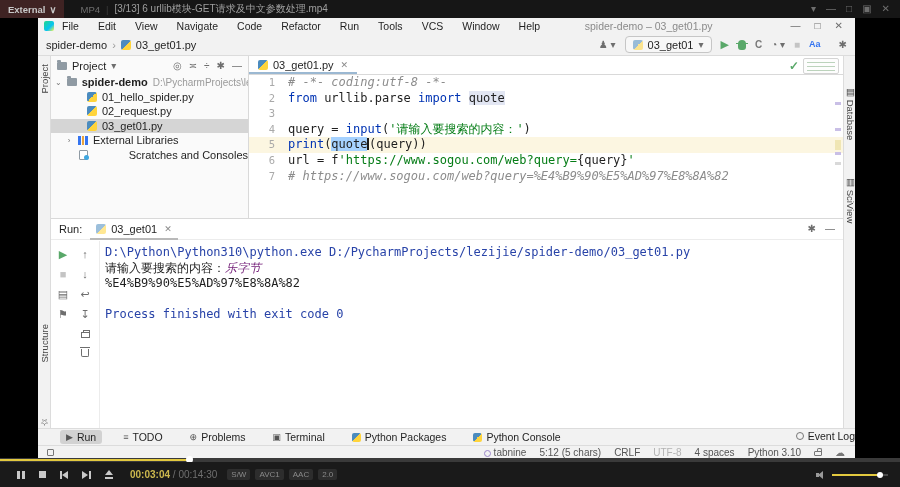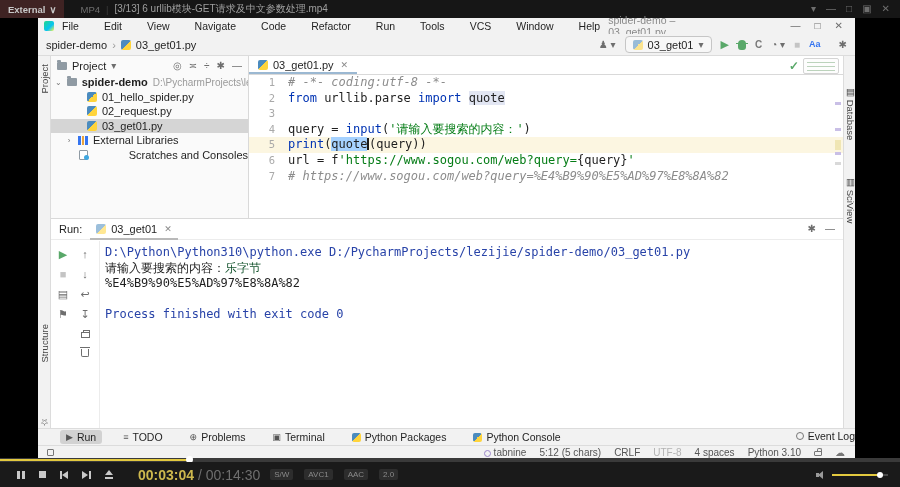--- a/index.html
+++ b/index.html
@@ -20,36 +20,36 @@
   .ppb{width:14px;height:12px;position:relative;margin-right:8px;cursor:pointer}
   .pb-pause::before,.pb-pause::after{content:"";position:absolute;top:2px;width:3px;height:8px;background:#c9c9c9}
   .pb-pause::before{left:3px}.pb-pause::after{left:8px}
   .pb-stop::before{content:"";position:absolute;left:3px;top:2px;width:7px;height:7px;background:#c9c9c9}
   .tri-r{width:0;height:0;border-left:6px solid #c9c9c9;border-top:4px solid transparent;border-bottom:4px solid transparent;position:absolute;top:2px}
   .tri-l{width:0;height:0;border-right:6px solid #c9c9c9;border-top:4px solid transparent;border-bottom:4px solid transparent;position:absolute;top:2px}
   .pb-prev .tri-l{left:4px}.pb-prev::before{content:"";position:absolute;left:2px;top:2px;width:2px;height:8px;background:#c9c9c9}
   .pb-next .tri-r{left:2px}.pb-next::before{content:"";position:absolute;left:9px;top:2px;width:2px;height:8px;background:#c9c9c9}
   .pb-eject::before{content:"";position:absolute;left:3px;top:1px;width:0;height:0;border-bottom:5px solid #c9c9c9;border-left:4px solid transparent;border-right:4px solid transparent}
   .pb-eject::after{content:"";position:absolute;left:3px;top:8px;width:8px;height:2px;background:#c9c9c9}
-  .pp-time{font-size:14px;color:#cdb84e;margin-left:14px;font-weight:bold}
+  .pp-time{font-size:10px;color:#cdb84e;margin-left:6px;font-weight:bold}
   .pp-time .sep,.pp-time .total{color:#6f6f6f;font-weight:normal}
-  .pp-badges{display:flex;gap:11px;margin-left:10px}
+  .pp-badges{display:flex;gap:5px;margin-left:10px}
   .pp-badge{background:#2d2d2d;color:#8a8a8a;font-size:8px;padding:1px 4px;border-radius:2px}
   .pp-volwrap{margin-left:auto;display:flex;align-items:center;gap:6px;padding-right:12px}
   .spk{width:10px;height:10px;position:relative}
   .spk::before{content:"";position:absolute;left:0;top:3px;width:3px;height:4px;background:#9a9a9a}
   .spk::after{content:"";position:absolute;left:2px;top:1px;border-right:5px solid #9a9a9a;border-top:4px solid transparent;border-bottom:4px solid transparent}
   .vol-track{width:56px;height:2px;background:#4a4a4a;position:relative}
   .vol-fill{position:absolute;left:0;top:0;height:2px;background:#e3c93f}
   .vol-dot{position:absolute;top:-2px;width:6px;height:6px;border-radius:50%;background:#fff}
   
   .ide{position:absolute;left:38px;top:18px;width:817px;height:440px;background:#f2f2f2;font-size:11px;color:#1f1f1f}
   .ide-titlebar{position:absolute;left:0;top:0;width:817px;height:16px;display:flex;align-items:center;background:#f2f2f2;padding:0 6px;gap:8px}
   .pc-logo{width:10px;height:10px;border-radius:2px;background:linear-gradient(135deg,#21d789 0%,#07c3f2 60%,#fcf84a 100%);flex:0 0 auto}
-  .menu{display:flex;gap:25px;font-size:10.5px;color:#1f1f1f}
+  .menu{display:flex;gap:19px;font-size:10.5px;color:#1f1f1f}
   .mi{cursor:default}
   .ide-title{margin-left:auto;color:#8a8a8a;font-size:10.5px}
   .ide-win{display:flex;gap:14px;margin-left:70px;padding-right:6px;color:#555;font-size:9px}
   
   .toolbar{position:absolute;left:0;top:16px;width:817px;height:22px;background:#f2f2f2;border-bottom:1px solid #dcdcdc;display:flex;align-items:center;padding:0 8px}
   .crumbs{display:flex;align-items:center;gap:5px;font-size:11px}
   .crumb-sep{color:#9a9a9a}
   .pyicon{width:10px;height:10px;border-radius:2px;background:linear-gradient(135deg,#4b8bbe 50%,#ffd43b 50%);display:inline-block;flex:0 0 auto}
   .tb-right{margin-left:auto;display:flex;align-items:center;gap:9px}
   .gi{color:#6e6e6e;font-size:10px;line-height:1;cursor:pointer}
@@ -111,21 +111,21 @@
   .run-head{height:21px;display:flex;align-items:center;gap:8px;padding:0 8px;border-bottom:1px solid #ececec;font-size:11px}
   .rtab{display:flex;align-items:center;gap:5px;height:21px;padding:0 6px;position:relative;cursor:pointer}
   .rtab::after{content:"";position:absolute;left:0;bottom:0;width:100%;height:2px;background:#b9b9b9}
   .run-head .hicons{margin-left:auto;display:flex;gap:9px}
   .riconcol{position:absolute;width:16px;display:flex;flex-direction:column;gap:9px;align-items:center}
   .riconcol .gi{font-size:11px}
   .rsep{position:absolute;left:48px;top:22px;bottom:0;width:1px;background:#ececec}
   .console{position:absolute;left:54px;top:26px;right:4px;bottom:0;font-family:"DejaVu Sans Mono","Liberation Mono",monospace;font-size:12px;line-height:15.5px;white-space:pre;cursor:text}
   .k-path{color:#2843a8}
   .k-out{color:#1f1f1f}
-  .k-in{color:#14532d;}
+  .k-in{color:#701a75;font-style:italic}
   .k-sys{color:#2843a8}
   .printer{width:9px;height:6px;border:1px solid #6e6e6e;position:relative;margin-top:3px}
   .printer::before{content:"";position:absolute;left:1px;top:-3px;width:5px;height:2px;border:1px solid #6e6e6e;border-bottom:none}
   .trash{width:8px;height:8px;border:1px solid #6e6e6e;border-top:none;border-radius:0 0 2px 2px;position:relative;margin-top:2px}
   .trash::before{content:"";position:absolute;left:-2px;top:-2px;width:10px;height:1px;background:#6e6e6e}
   
   .btabs{position:absolute;left:0;top:410px;width:817px;height:17px;background:#f2f2f2;border-top:1px solid #dcdcdc;display:flex;align-items:center;gap:15px;padding-left:22px;font-size:10.5px}
   .btab{display:flex;align-items:center;gap:4px;padding:1px 6px;border-radius:3px;cursor:pointer;color:#1f1f1f}
   .btab.active{background:#d2d2d2}
   .btab .bi{color:#555;font-size:9px}

